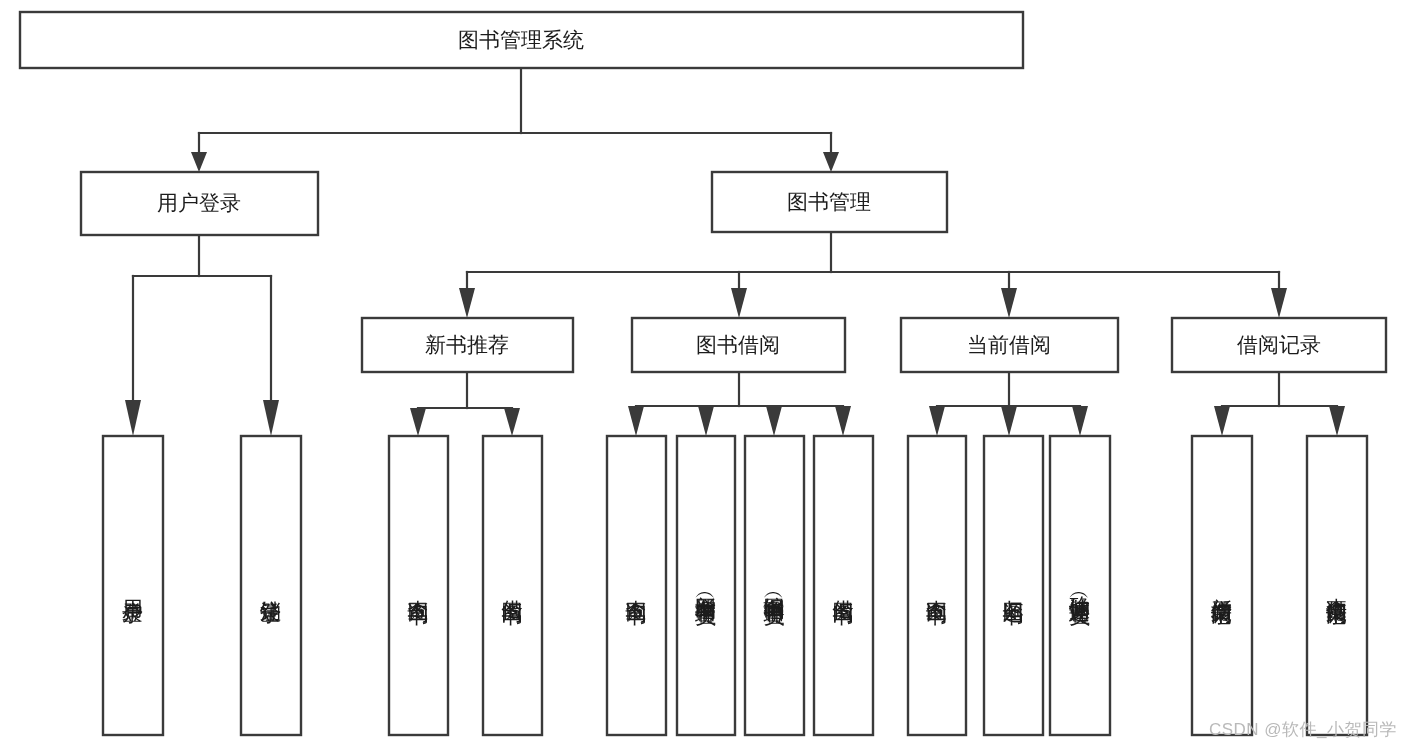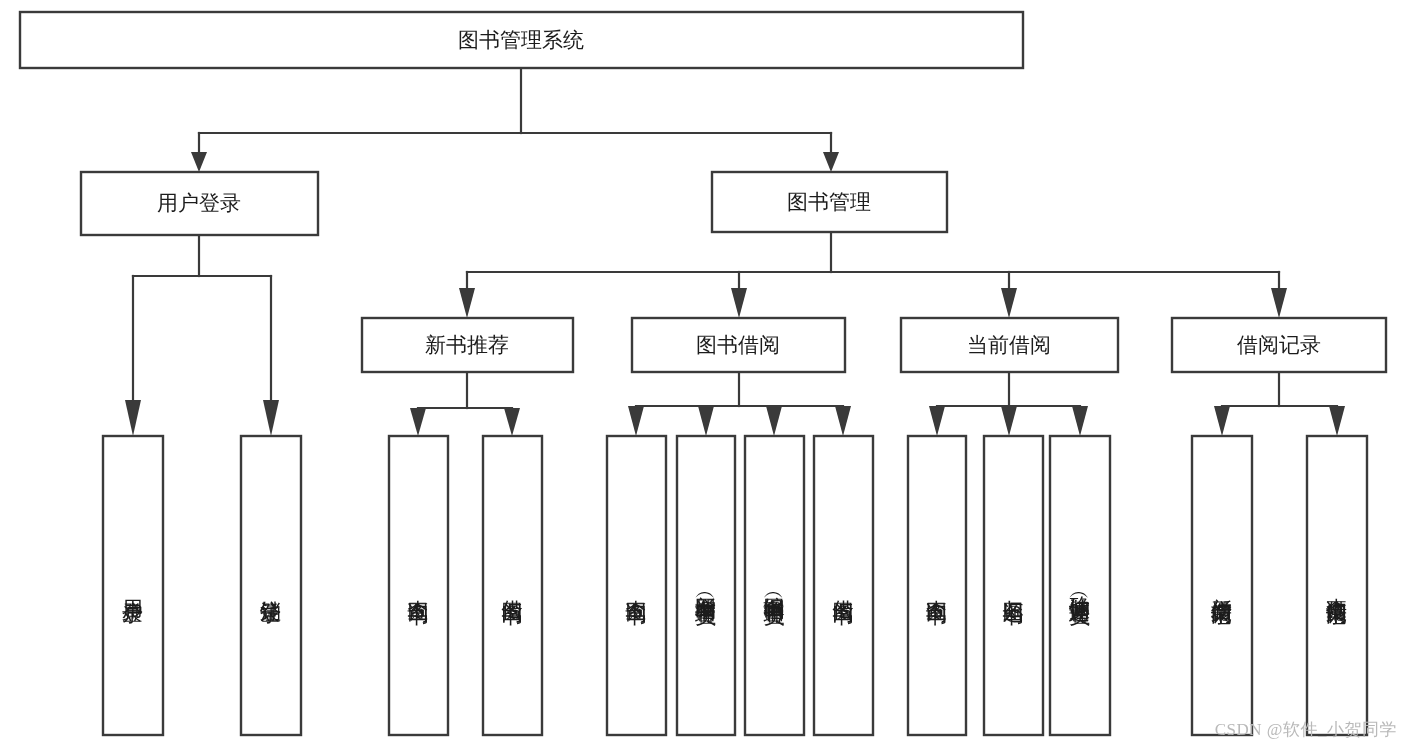--- a/index.html
+++ b/index.html
@@ -60,21 +60,21 @@
     display: flex;
     align-items: center;
     justify-content: center;
     white-space: nowrap;
     pointer-events: none;
   }
   #watermark {
     position: absolute;
     right: 8px;
     bottom: 6px;
-    font-family: Liberation Serif, serif;
+    font-family: Liberation Sans, sans-serif;
     font-size: 17px;
     color: #b9b9b9;
     letter-spacing: 0.5px;
     white-space: nowrap;
   }
 </style>
 </head>
 <body>
 
 <div id="diagram-root">

